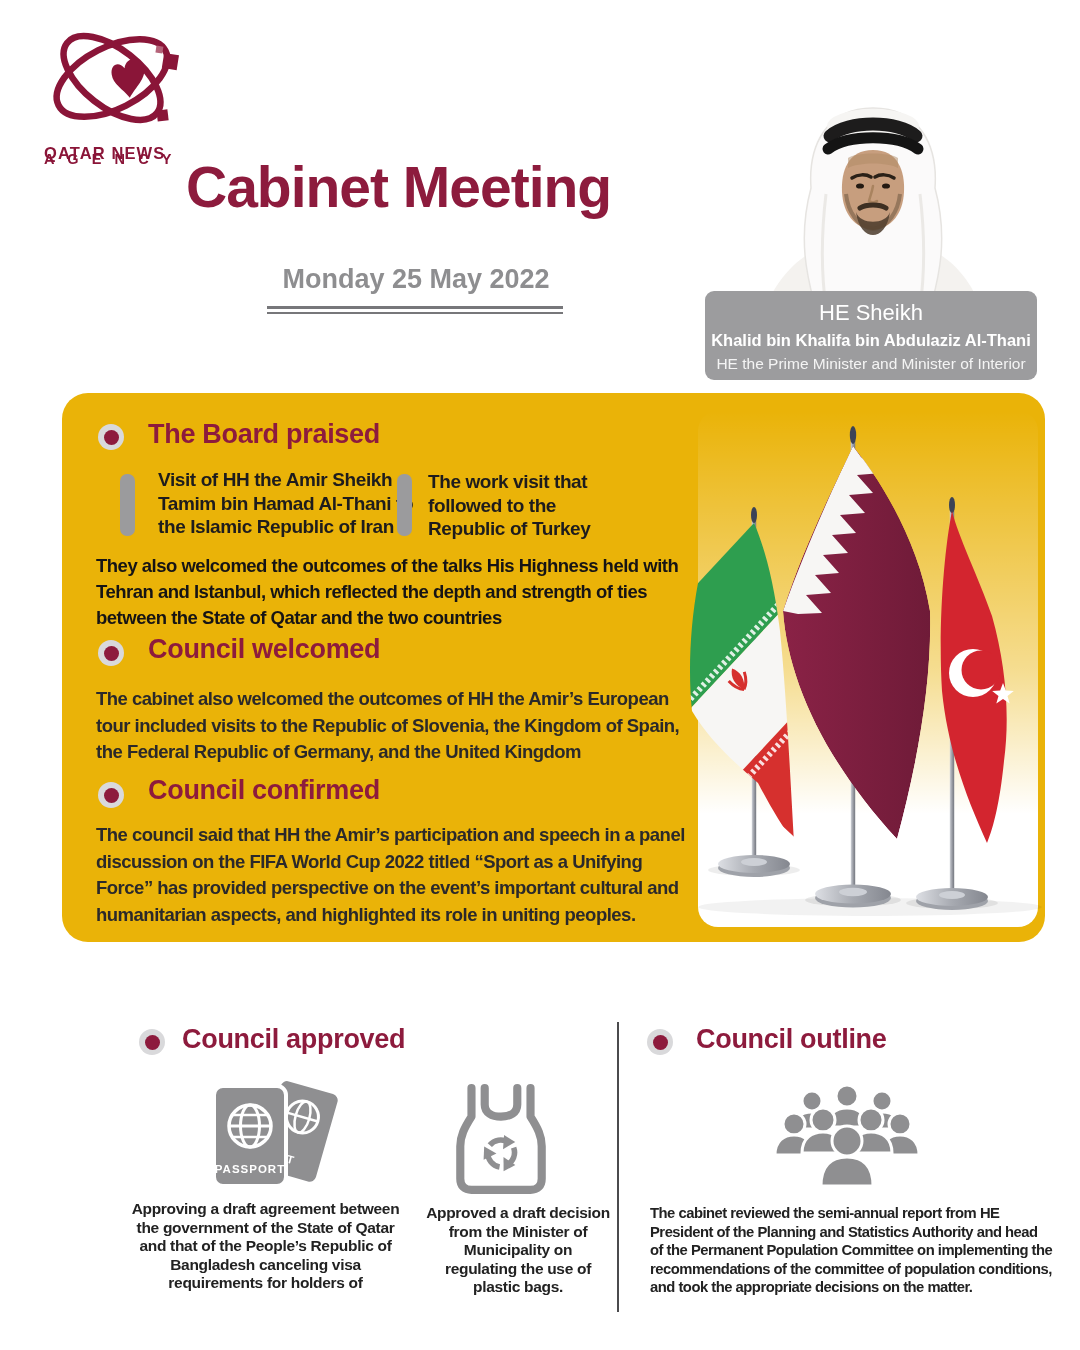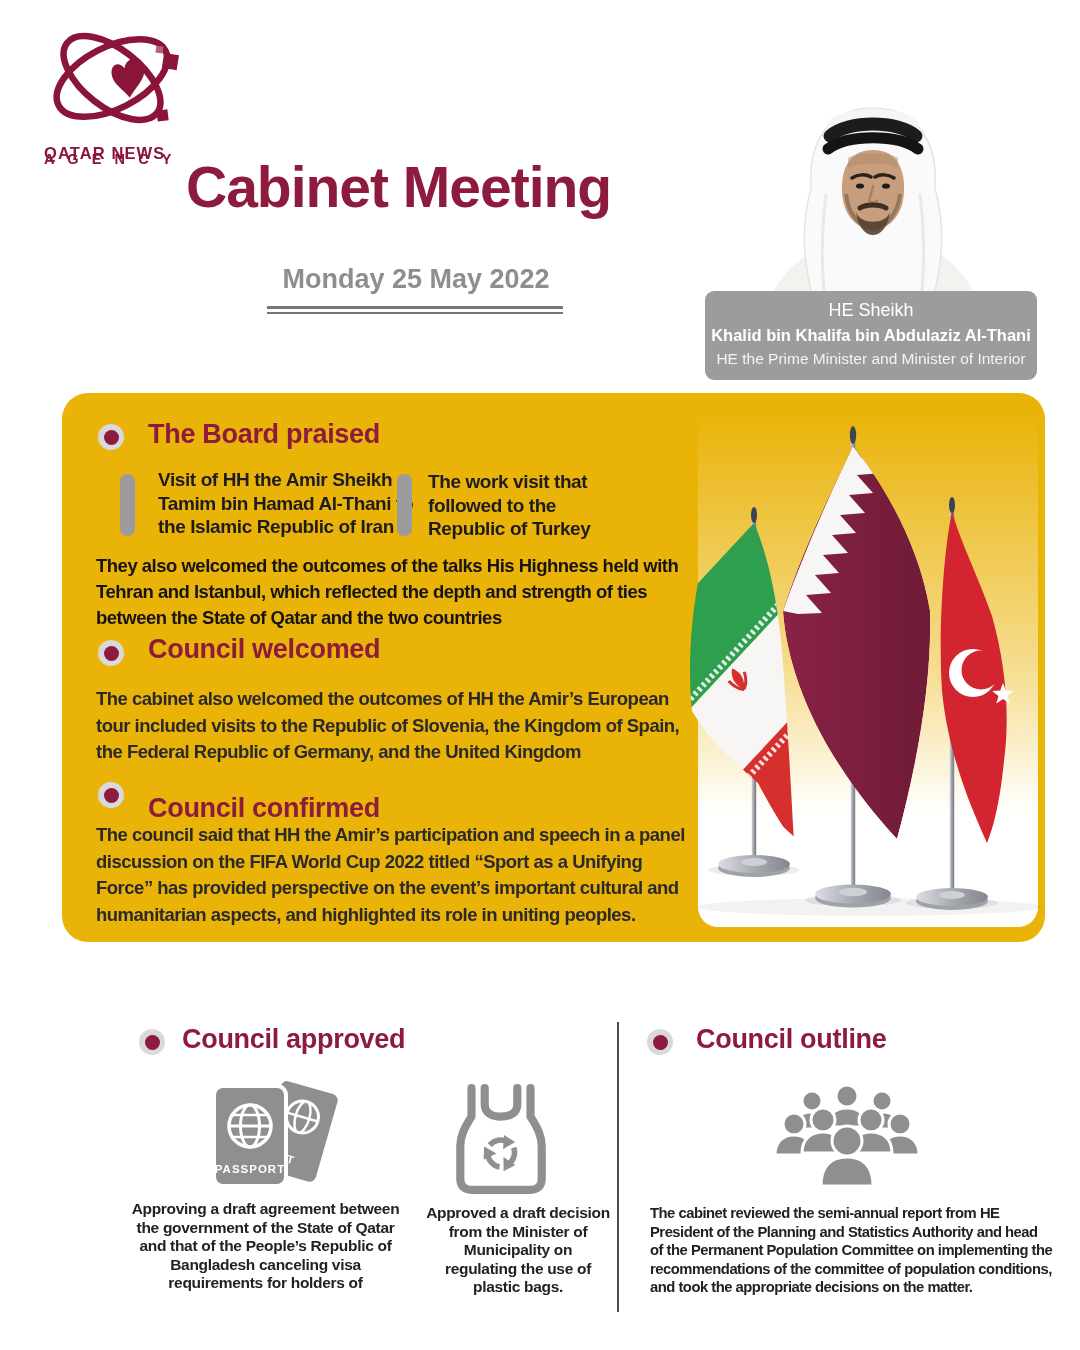--- a/index.html
+++ b/index.html
@@ -5,21 +5,21 @@
   html,body{margin:0;padding:0;background:#ffffff;}
   #canvas{position:relative;width:1080px;height:1350px;background:#ffffff;overflow:hidden;
           font-family:"Liberation Sans", sans-serif;color:#1e1c1d;}
   .abs{position:absolute;}
   .brand-l1{font-size:16.5px;font-weight:bold;letter-spacing:1.1px;color:#8a1538;}
   .brand-l2{font-size:14.5px;font-weight:bold;letter-spacing:4.6px;color:#8a1538;}
   .title{font-size:57px;font-weight:bold;letter-spacing:-1px;color:#8d1b3d;}
   .date{font-size:27px;font-weight:bold;color:#8e8e90;}
   .rule{background:#77777a;height:2.5px;}
   .caption{background:#9c9c9e;border-radius:9px;text-align:center;color:#ffffff;}
-  .cap1{font-size:18px;margin-top:9px;}
+  .cap1{font-size:22px;margin-top:9px;}
   .cap2{font-size:16.5px;font-weight:bold;margin-top:5px;}
   .cap3{font-size:15.5px;margin-top:5px;color:#f4f4f4;}
   .panel{background:#eab308;border-radius:26px;}
   .bullet{width:26px;height:26px;border-radius:50%;background:#d9d9db;position:absolute;}
   .bullet:after{content:"";position:absolute;left:5.5px;top:5.5px;width:15px;height:15px;border-radius:50%;background:#8d1b3d;}
   .h-sec{font-size:27px;font-weight:bold;letter-spacing:-0.3px;color:#8d1b3d;}
   .qbar{width:15px;height:62px;border-radius:7px;background:#9b9b9d;}
   .qtext{font-size:19px;font-weight:bold;line-height:23.5px;letter-spacing:-0.4px;color:#1e1c1d;}
   .body-b{font-size:18.5px;font-weight:bold;line-height:26px;letter-spacing:-0.5px;color:#161415;}
   .body-m{font-size:18.5px;font-weight:bold;line-height:26.5px;letter-spacing:-0.5px;color:#2b292a;}
@@ -97,21 +97,21 @@
     <div class="abs qbar" style="left:335px;top:81px;"></div>
     <div class="abs qtext" style="left:366px;top:77px;width:178px;">The work visit that followed to the Republic of Turkey</div>
 
     <div class="abs body-b" style="left:34px;top:160px;width:600px;">They also welcomed the outcomes of the talks His Highness held with Tehran and Istanbul, which reflected the depth and strength of ties between the State of Qatar and the two countries</div>
 
     <div class="bullet" style="left:36px;top:247px;"></div>
     <div class="abs h-sec" style="left:86px;top:241px;">Council welcomed</div>
     <div class="abs body-m" style="left:34px;top:293px;width:585px;">The cabinet also welcomed the outcomes of HH the Amir’s European tour included visits to the Republic of Slovenia, the Kingdom of Spain, the Federal Republic of Germany, and the United Kingdom</div>
 
     <div class="bullet" style="left:36px;top:389px;"></div>
-    <div class="abs h-sec" style="left:86px;top:400px;">Council confirmed</div>
+    <div class="abs h-sec" style="left:86px;top:382px;">Council confirmed</div>
     <div class="abs body-m" style="left:34px;top:429px;width:590px;">The council said that HH the Amir’s participation and speech in a panel discussion on the FIFA World Cup 2022 titled “Sport as a Unifying Force” has provided perspective on the event’s important cultural and humanitarian aspects, and highlighted its role in uniting peoples.</div>
 
     <svg class="abs" style="left:628px;top:18px;" width="352" height="526" viewBox="0 0 352 526">
       <defs>
         <linearGradient id="fadeWhite" x1="0" y1="0" x2="0" y2="1">
           <stop offset="0" stop-color="#ffffff" stop-opacity="0"></stop>
           <stop offset="0.5" stop-color="#ffffff" stop-opacity="0.55"></stop>
           <stop offset="0.78" stop-color="#ffffff" stop-opacity="1"></stop>
         </linearGradient>
         <linearGradient id="poleGrad" x1="0" y1="0" x2="1" y2="0">

